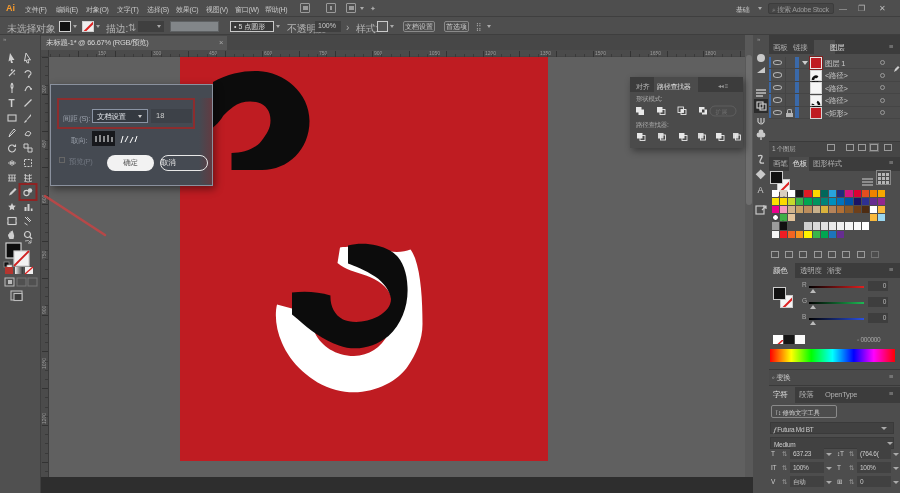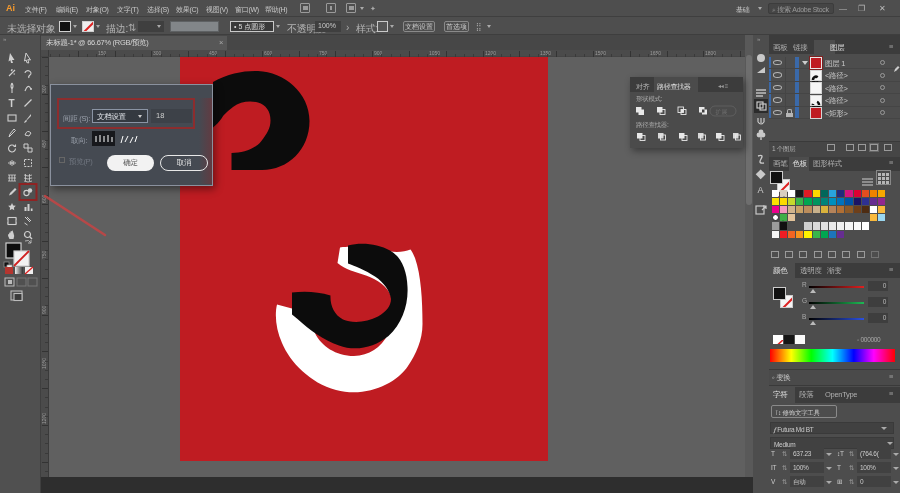--- a/index.html
+++ b/index.html
@@ -666,21 +666,21 @@
     <g stroke="#fff" stroke-width="1">
       <line x1="29" y1="12" x2="31" y2="5"></line>
           <line x1="33" y1="11" x2="36" y2="5"></line>
           <line x1="38" y1="12" x2="41" y2="6"></line>
           <line x1="43" y1="11" x2="45" y2="5"></line>
     </g>
   </svg>
   <span class="abs" style="left:8px;top:72px;width:6px;height:6px;border:1px solid #666;"></span>
   <span class="dlbl" style="left:18px;top:72px;color:#6f757f;">预览(P)</span>
   <span class="abs" style="left:56px;top:70px;width:47px;height:16px;background:#f2f2f2;border-radius:8px;font-size:7.5px;color:#555;text-align:center;line-height:16px;letter-spacing:-0.3px;">确定</span>
-  <span class="abs" style="left:109px;top:70px;width:48px;height:16px;border:1.5px solid #e8e8e8;border-radius:8px;font-size:7.5px;color:#e8e8e8;text-align:center;line-height:14px;letter-spacing:-0.3px;">取消</span>
+  <span class="abs" style="left:109px;top:70px;width:48px;height:16px;border:1.5px solid #e8e8e8;border-radius:8px;font-size:7.5px;color:#e8e8e8;text-align:left;line-height:14px;letter-spacing:-0.3px;">取消</span>
 </div>
 
 <div id="pathfinder">
   <div id="pftabs">
     <span class="ptab" style="left:6px;top:4.5px;font-size:7px;">对齐</span>
     <span class="ptabbox" style="left:24px;top:0;width:44px;height:15px;background:#4b4b4b;"></span>
     <span class="ptab on" style="left:27px;top:4.5px;font-size:7px;">路径查找器</span>
     <span class="ptab" style="left:88px;top:4.5px;color:#999;font-size:6px;">◂◂ ≡</span>
   </div>
   <span class="tiny abs" style="left:6px;top:18px;color:#aaa;">形状模式:</span>

